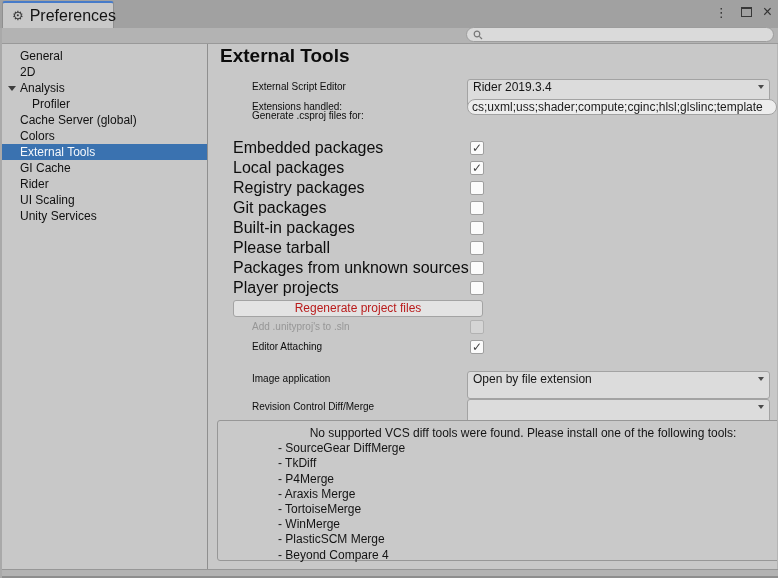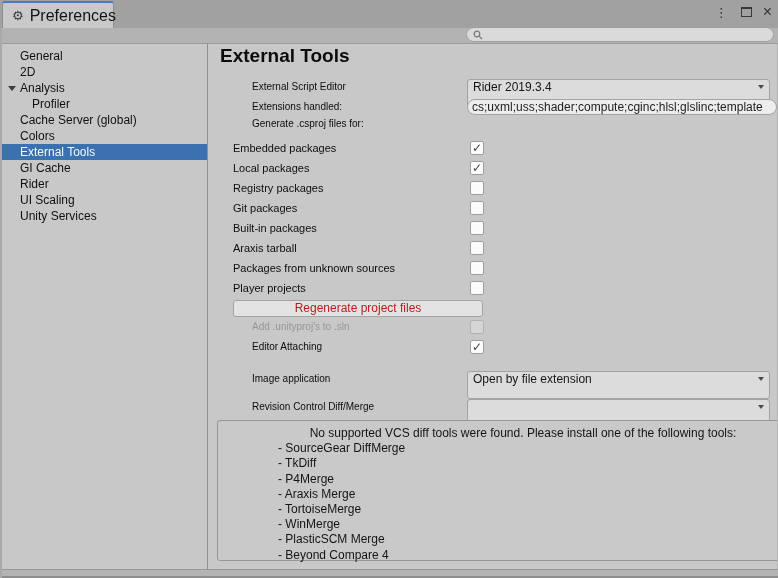--- a/index.html
+++ b/index.html
@@ -76,21 +76,21 @@
     background:#fbfbfb; border:1px solid #9f9f9f; border-radius:2px;
   }
   .checkbox.checked::after {
     content:"\2713"; position:absolute; left:1px; top:-1px;
     font-size:12px; font-weight:bold; color:#424242;
   }
   .checkbox.disabled { background:#d5d5d5; border-color:#b2b2b2; }
 
   .cb-group { position:absolute; left:208px; top:138px; width:570px; }
   .cb-row { position:relative; height:20px; }
-  .cb-label { position:absolute; left:25px; top:2px; height:16px; line-height:16px; font-size:11px; color:#0d0d0d; white-space:nowrap; }
+  .cb-label { position:absolute; left:25px; top:2px; height:16px; line-height:16px; font-size:16px; color:#0d0d0d; white-space:nowrap; }
   .cb-row .checkbox { left:262px; top:3px; }
 
   .btn {
     position:absolute; left:233px; top:300px; width:250px; height:17px;
     background:#e3e3e3; border:1px solid #a3a3a3; border-radius:3px;
     font-family:"Liberation Sans", sans-serif; font-size:12px; color:#b91c1c;
     text-align:center; line-height:15px; cursor:default;
   }
 
   .helpbox {
@@ -194,21 +194,21 @@
   <div class="v-divider"></div>
 
   <div class="page-title">External Tools</div>
 
   <div class="flabel" style="top:79px">External Script Editor</div>
   <div class="dropdown ctrl" style="top:79px">Rider 2019.3.4</div>
 
   <div class="flabel" style="top:99px">Extensions handled:</div>
   <div class="textfield" style="top:99px; left:467px; width:310px; height:16px; position:absolute;border-radius:8px;">cs;uxml;uss;shader;compute;cginc;hlsl;glslinc;template</div>
 
-  <div class="flabel" style="top:116px">Generate .csproj files for:</div>
+  <div class="flabel" style="top:108px">Generate .csproj files for:</div>
 
   <div class="cb-group">
 
       <div class="cb-row">
         <span class="cb-label">Embedded packages</span>
         <span class="checkbox checked"></span>
       </div>
 
       <div class="cb-row">
         <span class="cb-label">Local packages</span>
@@ -224,21 +224,21 @@
         <span class="cb-label">Git packages</span>
         <span class="checkbox"></span>
       </div>
 
       <div class="cb-row">
         <span class="cb-label">Built-in packages</span>
         <span class="checkbox"></span>
       </div>
 
       <div class="cb-row">
-        <span class="cb-label">Araxis tarball</span>
+        <span class="cb-label">Please tarball</span>
         <span class="checkbox"></span>
       </div>
 
       <div class="cb-row">
         <span class="cb-label">Packages from unknown sources</span>
         <span class="checkbox"></span>
       </div>
 
       <div class="cb-row">
         <span class="cb-label">Player projects</span>

